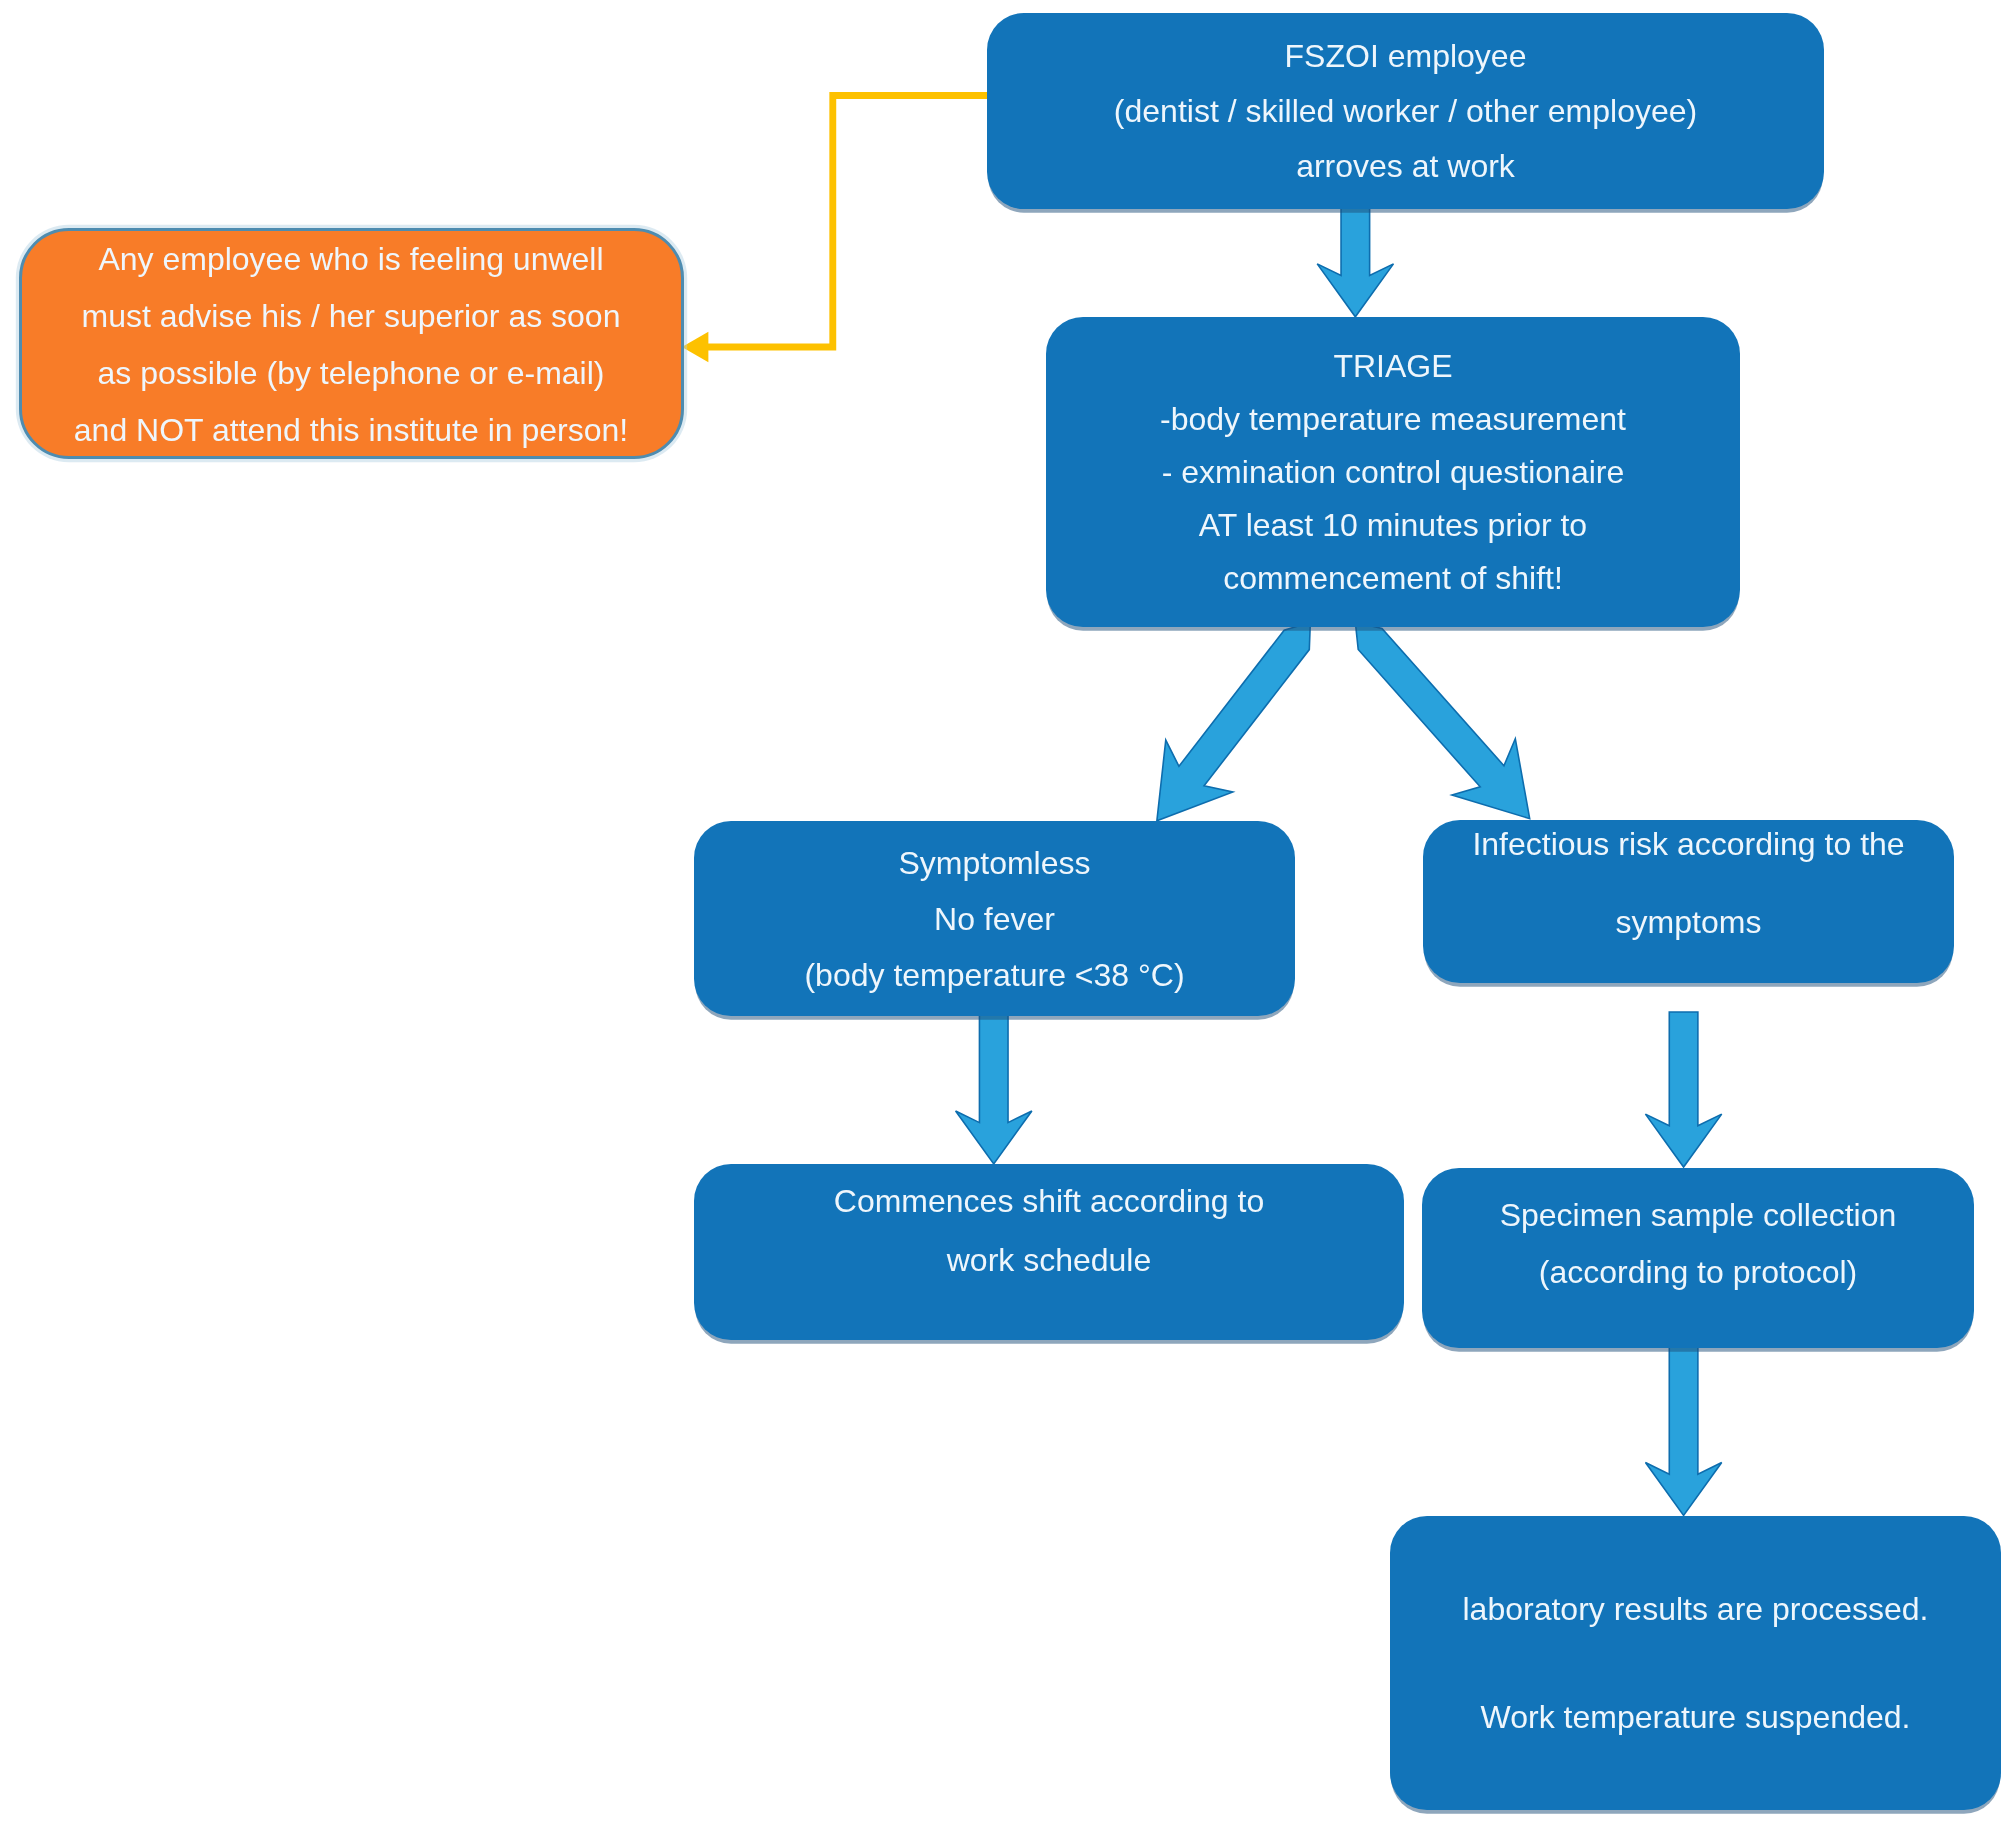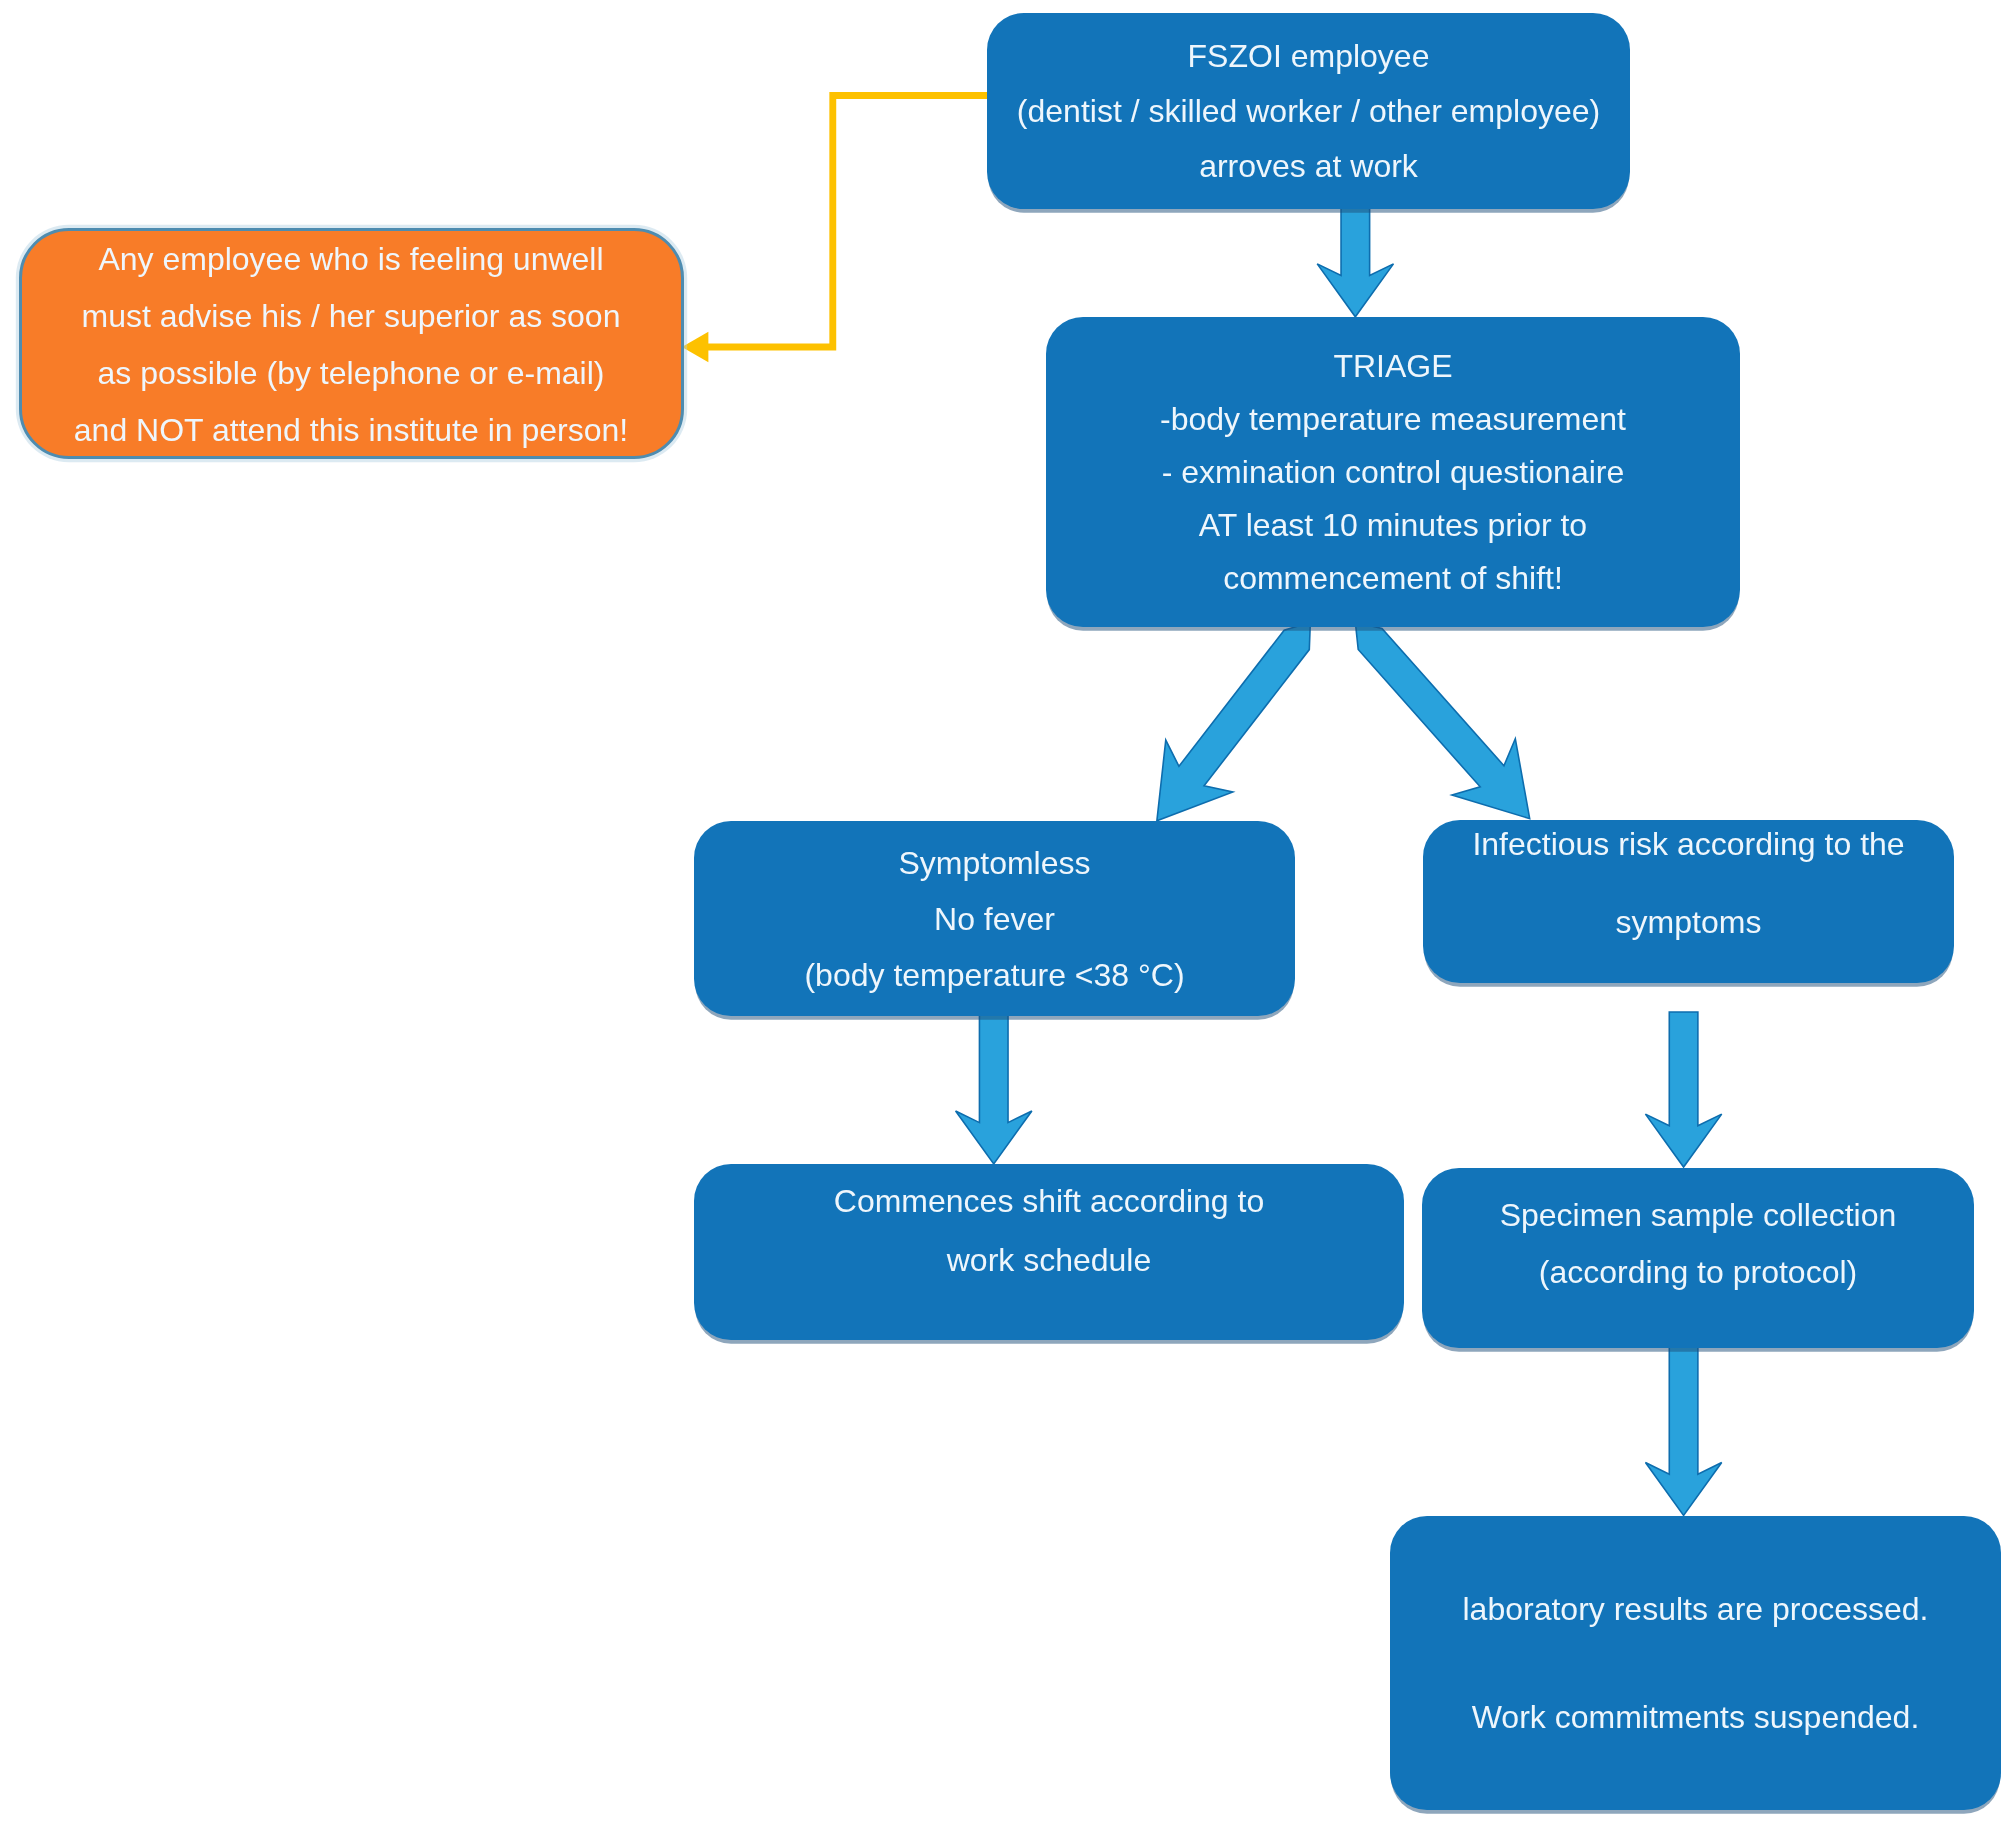--- a/index.html
+++ b/index.html
@@ -14,21 +14,21 @@
     box-shadow:0 4.8px 0 -1.1px var(--node-shadow,rgba(30,77,122,0.5));
   }
   .node .line{white-space:nowrap;}
   .line:empty::before{content:"\00a0";}
   .node.warning{
     background:var(--warning-fill,#f87c28);
     border:3.7px solid var(--warning-border,#4e8cb0);
     border-radius:50px;font-size:32px;
     box-shadow:0 0 0 3.2px rgba(178,208,226,0.45);
   }
-  #node-start{left:987px;top:13.2px;width:643px;height:196px;line-height:55px;}
+  #node-start{left:987px;top:13.2px;width:837px;height:196px;line-height:55px;}
   #node-warning{left:18.5px;top:228px;width:665px;height:231px;line-height:57px;justify-content:space-between;}
   #node-triage{left:1046px;top:317px;width:694px;height:310px;line-height:53px;}
   #node-symptomless{left:694px;top:821px;width:601px;height:195px;line-height:56px;}
   #node-infectious{left:1423px;top:820px;width:531px;height:163px;line-height:58px;padding-bottom:37px;gap:20px;}
   #node-commences{left:694px;top:1164px;width:710px;height:176px;line-height:59px;padding-bottom:42px;}
   #node-specimen{left:1422px;top:1168px;width:552px;height:180px;line-height:57px;padding-bottom:28px;}
   #node-stay-home{left:1390px;top:1516px;width:611px;height:294px;line-height:54px;}
   .block-arrow{fill:var(--arrow-fill,#29a2dc);stroke:var(--arrow-stroke,#0d6dae);stroke-width:3;stroke-linejoin:miter;}
   .connector-line{fill:none;stroke:var(--connector-color,#fdc100);stroke-width:13;}
   .connector-head{fill:var(--connector-color,#fdc100);stroke:none;}
@@ -98,17 +98,17 @@
   </div>
 
   <div class="node" id="node-specimen">
     <div class="line">Specimen sample collection</div>
     <div class="line">(according to protocol)</div>
   </div>
 
   <div class="node" id="node-stay-home">
     <div class="line">laboratory results are processed.</div>
     <div class="line"></div>
-    <div class="line">Work commitments suspended.</div>
+    <div class="line">Work temperature suspended.</div>
   </div>
 
 </div>
 
 
 </body></html>

